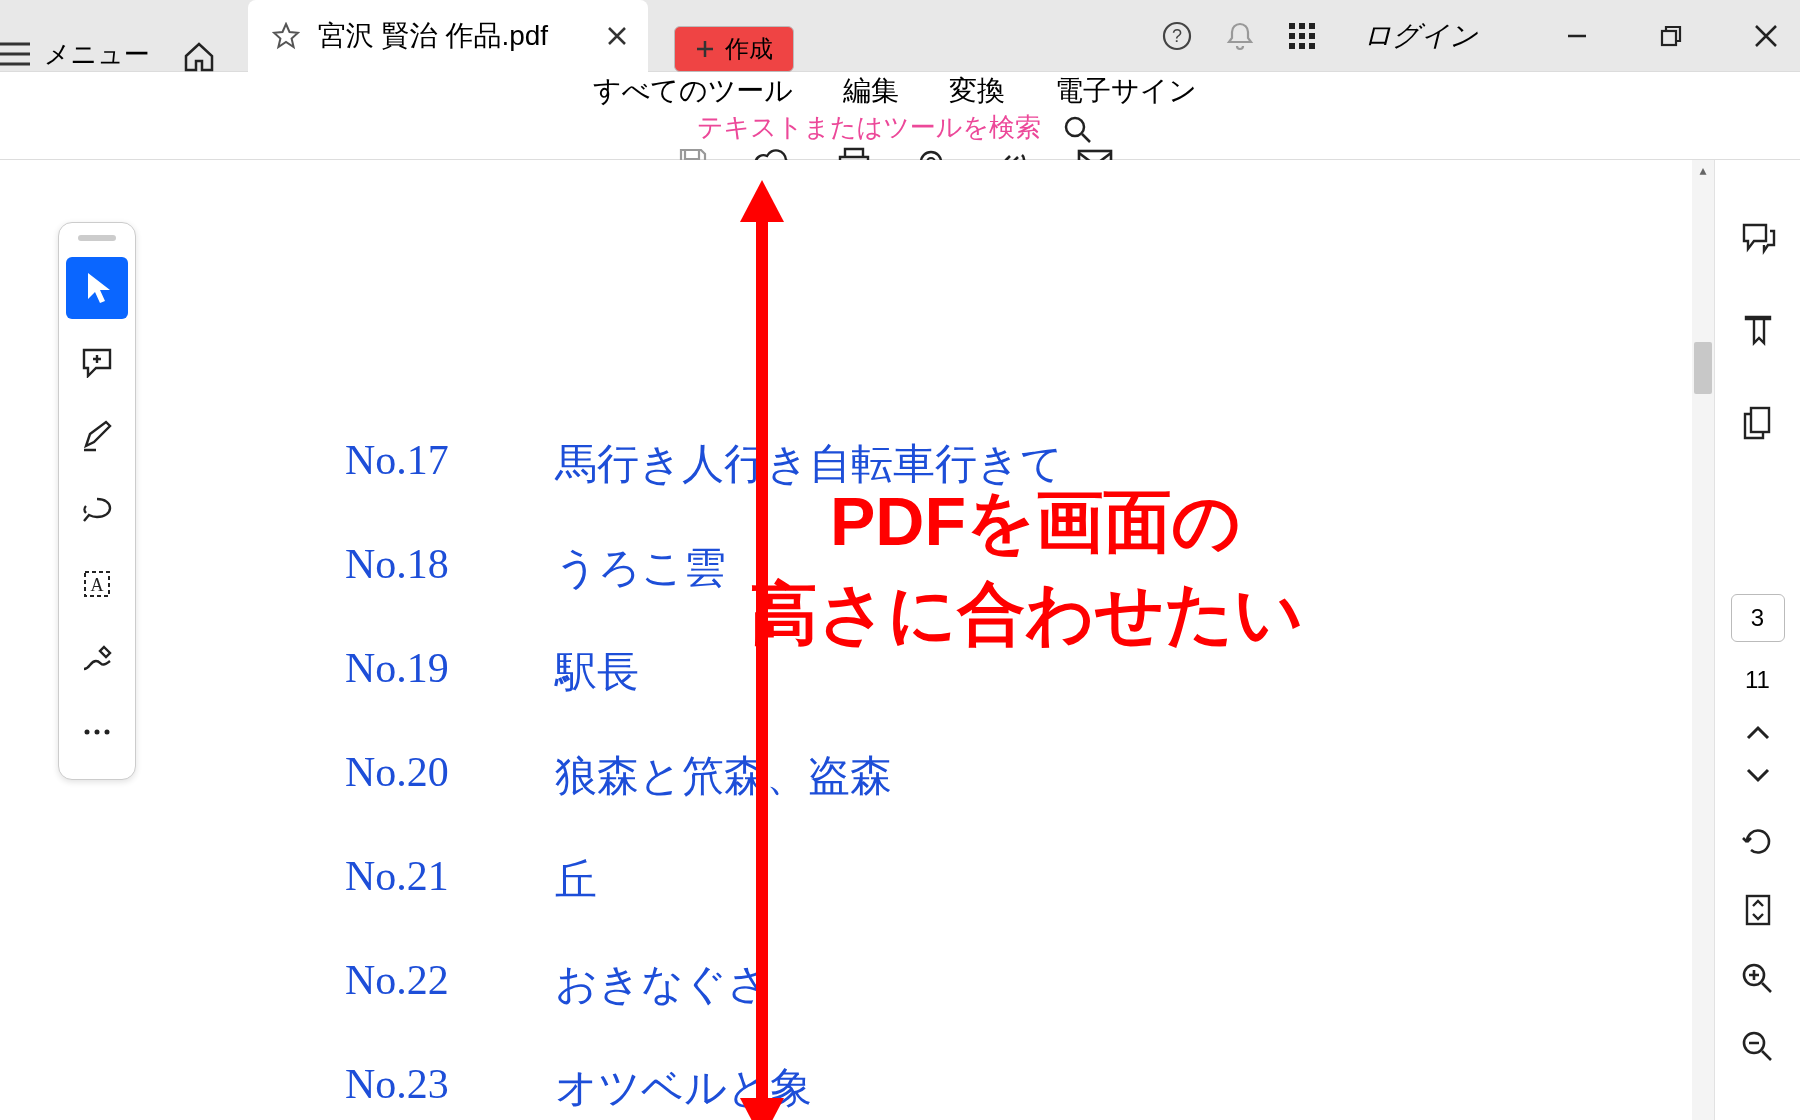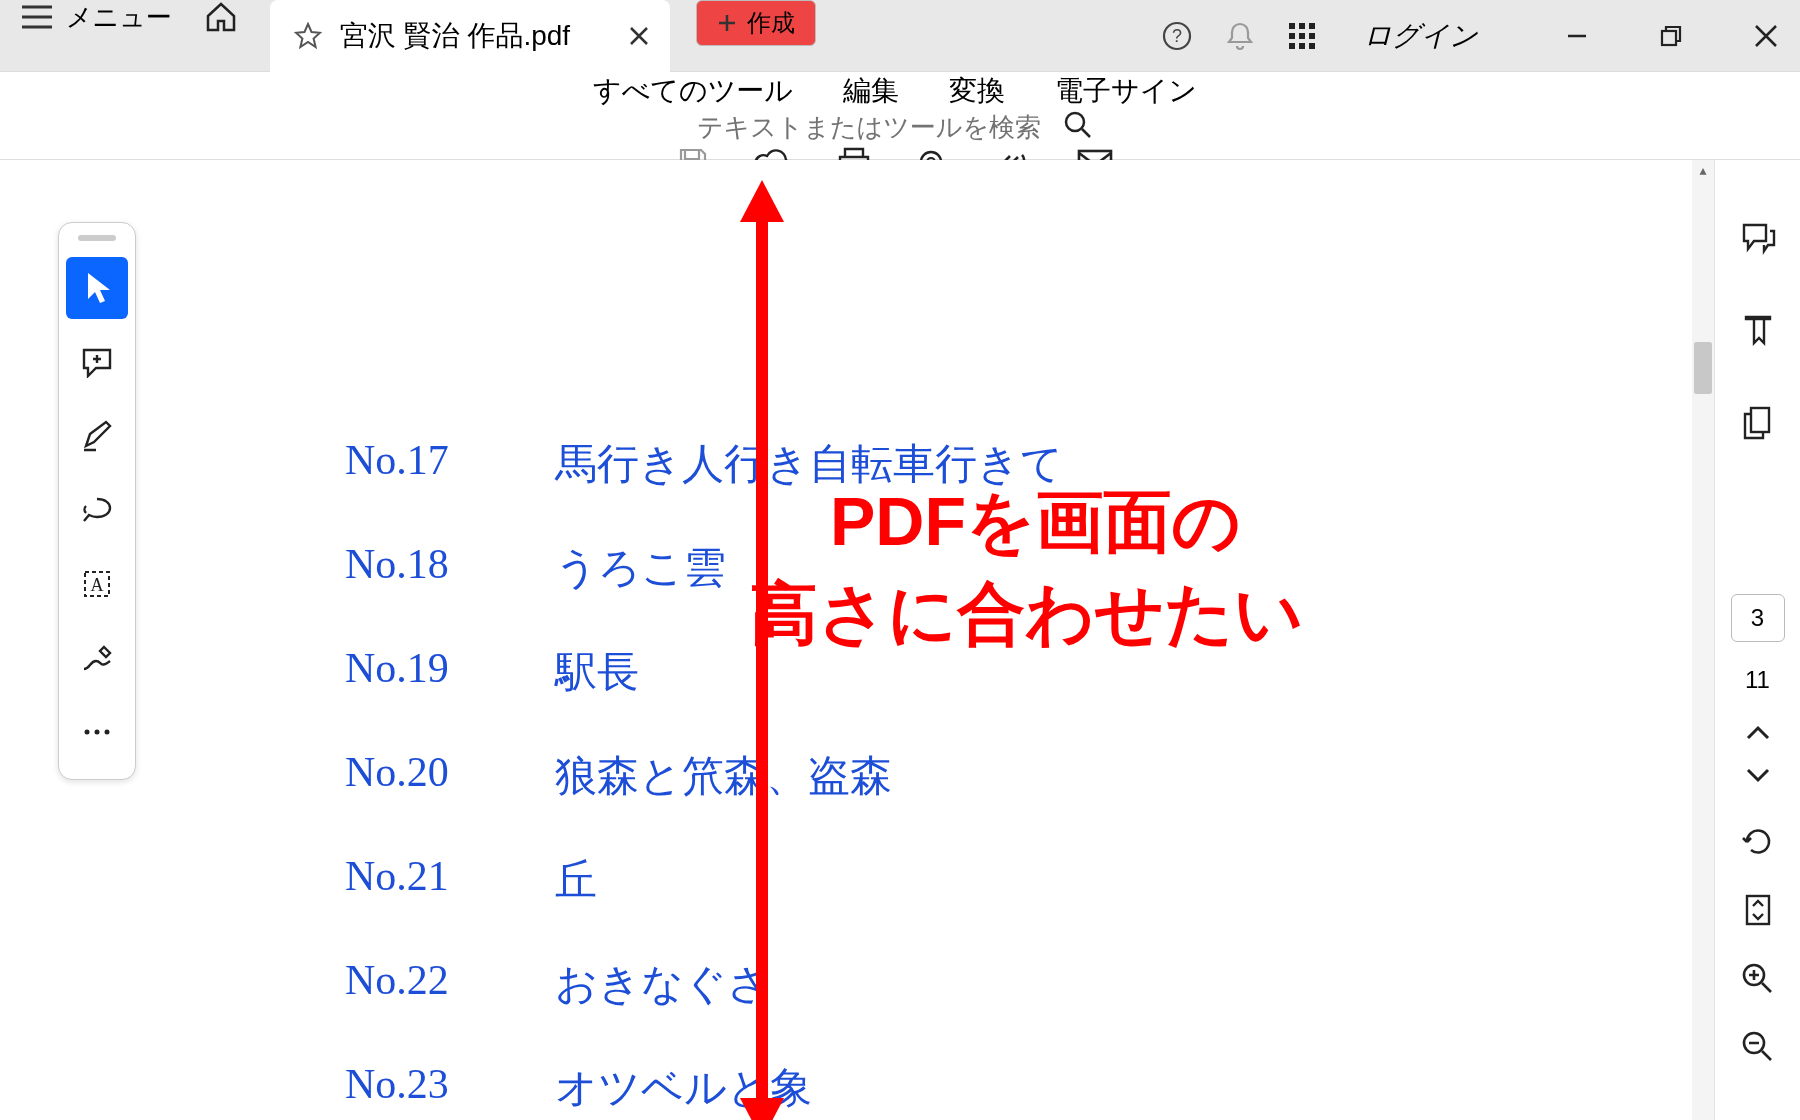--- a/index.html
+++ b/index.html
@@ -1,36 +1,36 @@
 <!DOCTYPE html>
 <html><head>
 <meta charset="utf-8">
 <style>
   * { box-sizing: border-box; margin: 0; padding: 0; }
   body { font-family: "Yu Gothic UI", "Meiryo", sans-serif; background: #fff; width: 1800px; height: 1120px; overflow: hidden; color: #000; }
   
   
   .titlebar { height: 72px; background: #e8e8e8; display: flex; align-items: center; border-bottom: 1px solid #dcdcdc; }
-  .titlebar .left { display: flex; align-items: flex-start; gap: 8px; padding-left: 22px; }
+  .titlebar .left { display: flex; align-items: flex-end; gap: 8px; }
   .menu-btn { display: flex; align-items: center; gap: 14px; cursor: pointer; }
   .menu-btn .label { font-size: 26px; }
   .home-btn { margin-left: 24px; }
   .tab { background: #fff; height: 72px; display: flex; align-items: center; padding: 0 20px 0 24px; margin-left: 24px; font-size: 28px; gap: 18px; border-top-left-radius: 8px; border-top-right-radius: 8px; }
   .tab .star { color: #555; }
   .tab .close-x { margin-left: 40px; font-size: 28px; color: #333; cursor: pointer; }
   .create-btn { margin-left: 18px; display: flex; align-items: center; gap: 10px; border: 1px solid #bbb; background: #ef4444; border-radius: 6px; padding: 6px 20px; font-size: 24px; }
   .titlebar .right { margin-left: auto; display: flex; align-items: center; gap: 32px; padding-right: 20px; }
   .login-btn { font-size: 28px; padding: 0 14px; font-style: italic; }
   .win-controls { display: flex; align-items: center; gap: 68px; margin-left: 40px; }
 
   
   .toolbar { height: 88px; background: #fff; display: flex; align-items: center; padding: 0 26px 0 16px; border-bottom: 1px solid #ddd; flex-direction: column; }
   .toolbar .menus { display: flex; align-items: center; gap: 50px; font-size: 28px; }
   .toolbar .spacer { flex: 1; }
-  .toolbar .search { font-size: 26px; display: flex; align-items: flex-start; gap: 22px; color: #737373; }
+  .toolbar .search { font-size: 26px; display: flex; align-items: flex-end; gap: 22px; color: #ec4899; }
   .toolbar .sep { width: 1px; height: 42px; background: #ccc; margin: 0 26px 0 36px; }
   .toolbar .icons { display: flex; align-items: center; gap: 44px; }
 
   
   .content { display: flex; height: calc(1120px - 72px - 88px); position: relative; }
   .page-area { flex: 1; background: #fff; position: relative; overflow: hidden; }
   .page-area .scrollbar-track { position: absolute; right: 0; top: 0; width: 22px; height: 100%; background: #f4f4f4; }
   .page-area .scrollbar-track .arrow-up { position: absolute; top: 2px; left: 0; right: 0; text-align: center; font-size: 14px; color: #666; }
   .page-area .scrollbar-track .thumb { position: absolute; top: 182px; left: 2px; right: 2px; height: 52px; background: #c8c8c8; border-radius: 2px; }
   .page-white { position: absolute; left: 130px; top: 10px; right: 30px; bottom: 0; background: #fff; }

